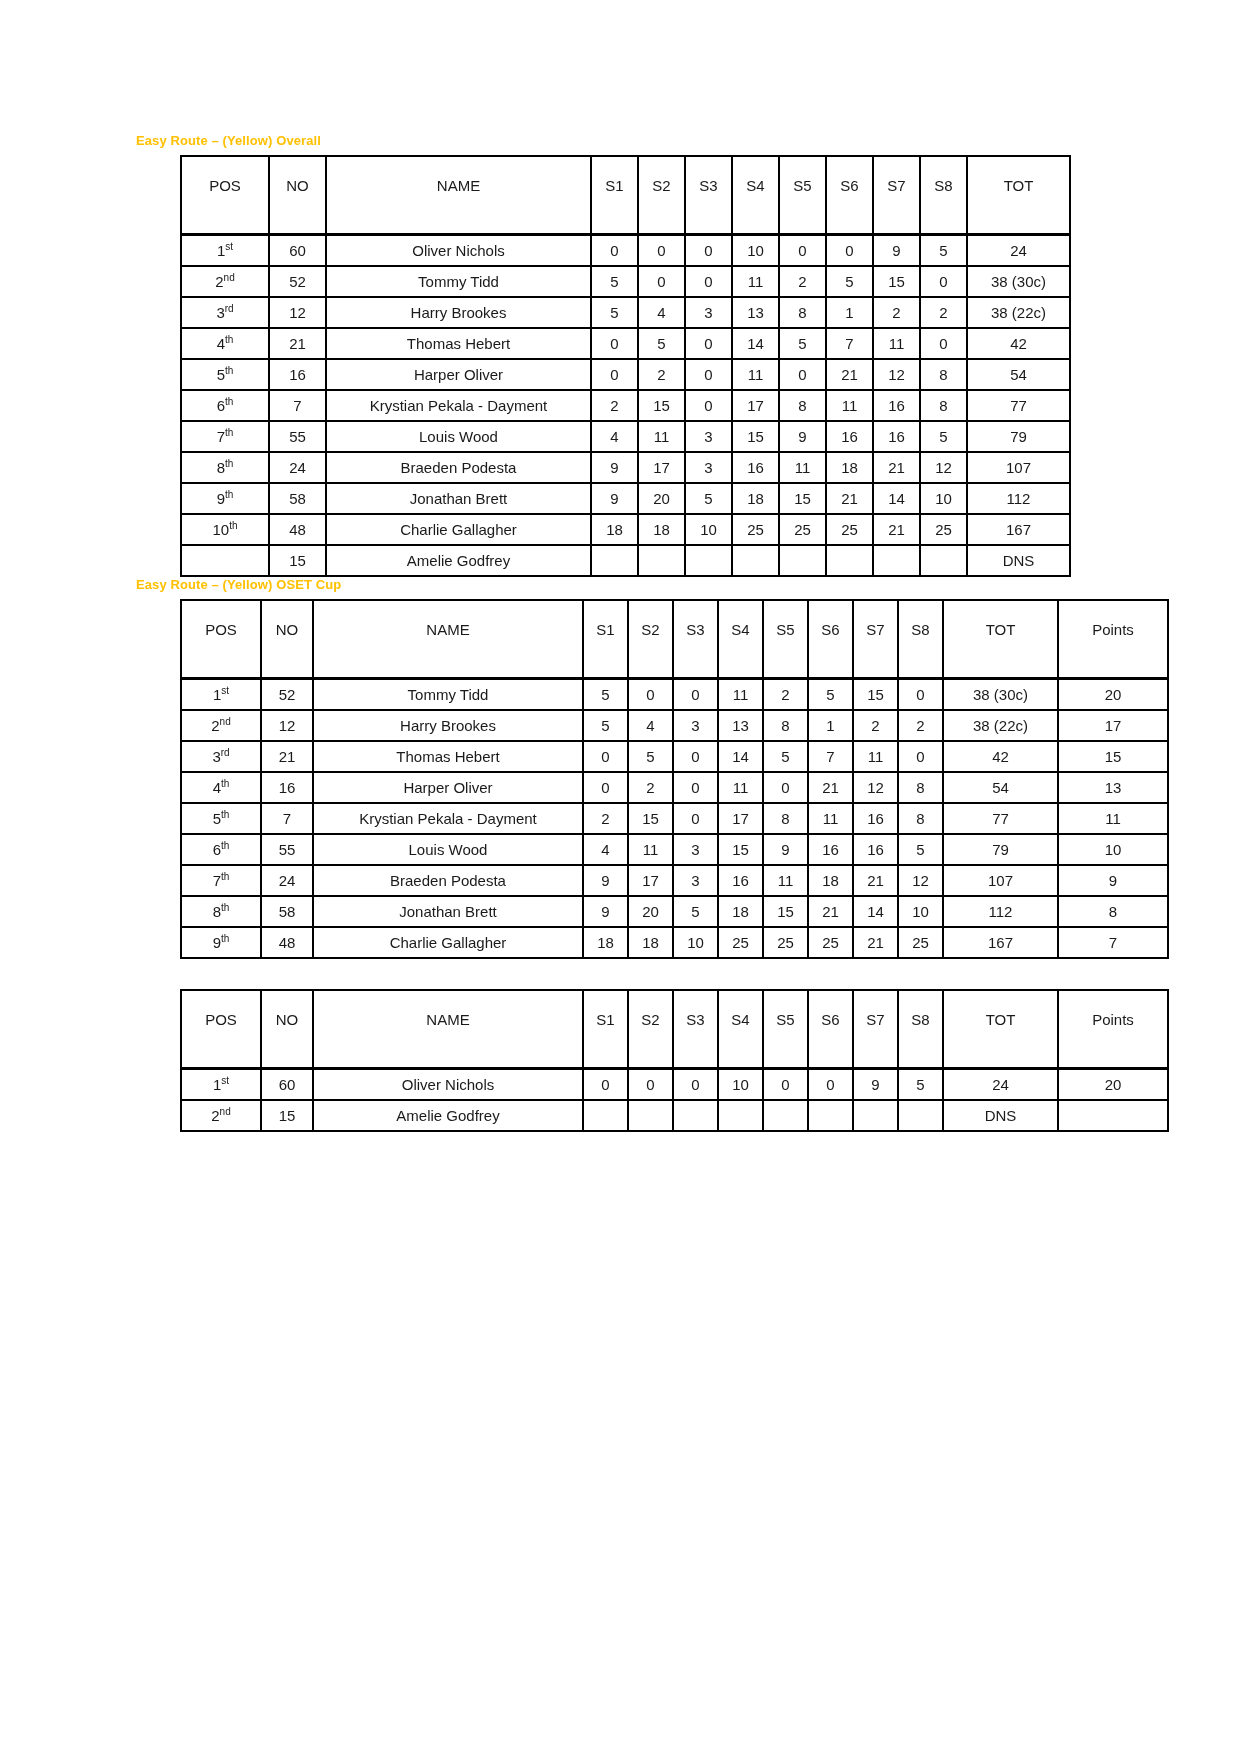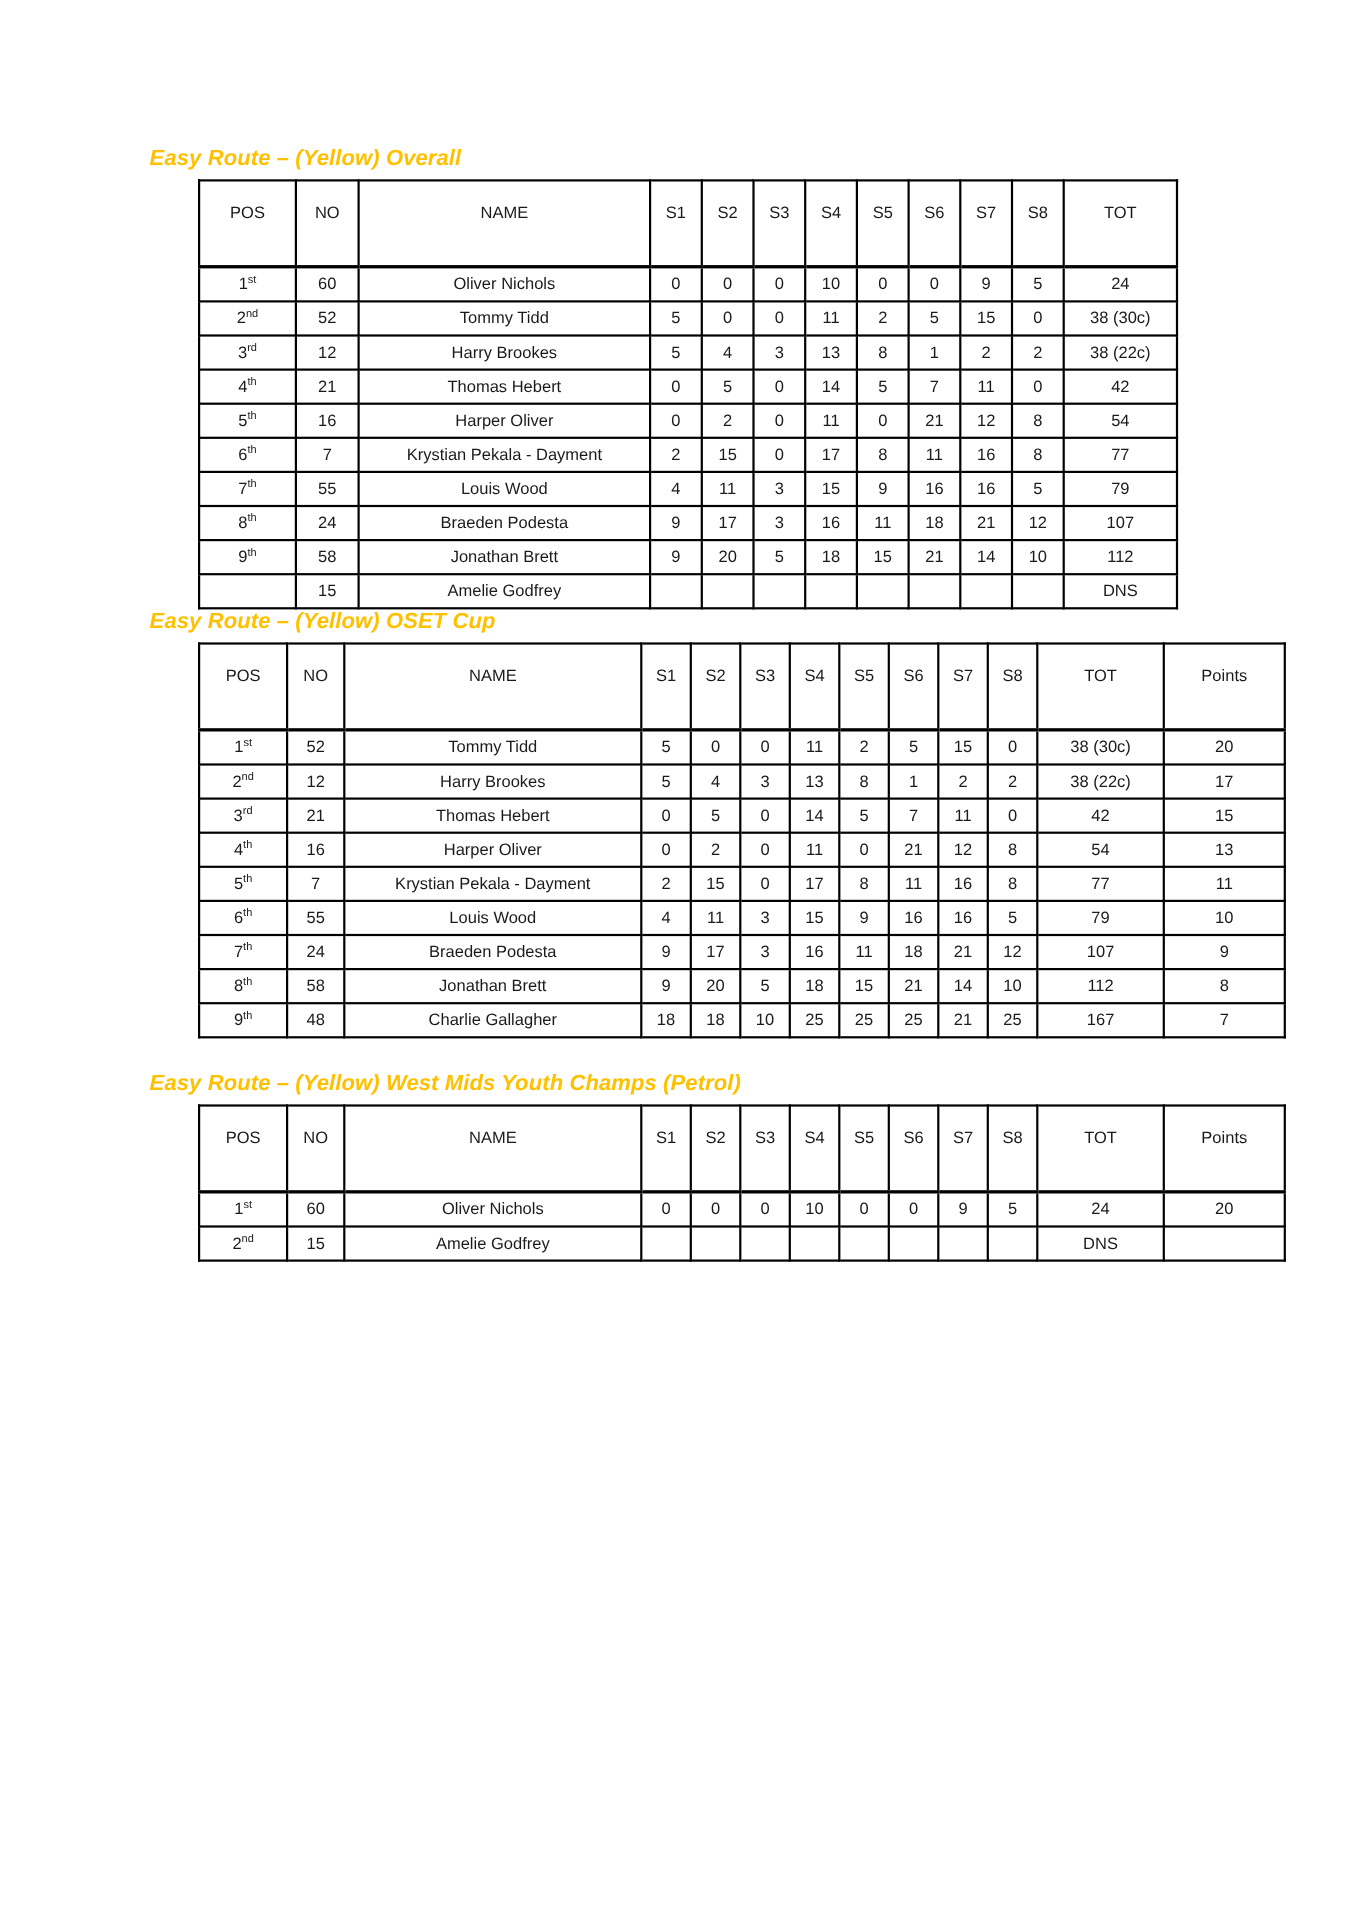--- a/index.html
+++ b/index.html
@@ -16,25 +16,24 @@
   .page {
     box-sizing: border-box;
     width: 1240px;
     min-height: 1754px;
     padding: 133px 40px 40px 136px;
     background: #ffffff;
   }
   .result-section { margin: 0; }
   .section-title {
     color: #FFC000;
-    font-size: 20px;
+    font-size: 13px;
     font-weight: bold;
     margin: 0 0 7px 0;
     letter-spacing: 0.1px;
-    font-style: italic;
   }
   .section-gap1 { margin-top: 0; }
   .section-gap2 { }
   .section-gap3 { margin-top: 30px; }
   table.results-table {
     border-collapse: collapse;
     margin-left: 44px;
     table-layout: fixed;
   }
   table.results-table th,
@@ -222,20 +221,34 @@
             <td>20</td>
             <td>5</td>
             <td>18</td>
             <td>15</td>
             <td>21</td>
             <td>14</td>
             <td>10</td>
             <td>112</td>
           </tr>
           <tr>
+            <td>10<sup>th</sup></td>
+            <td>48</td>
+            <td>Charlie Gallagher</td>
+            <td>18</td>
+            <td>18</td>
+            <td>10</td>
+            <td>25</td>
+            <td>25</td>
+            <td>25</td>
+            <td>21</td>
+            <td>25</td>
+            <td>167</td>
+          </tr>
+          <tr>
             <td></td>
             <td>15</td>
             <td>Amelie Godfrey</td>
             <td></td>
             <td></td>
             <td></td>
             <td></td>
             <td></td>
             <td></td>
             <td></td>
@@ -415,21 +428,20 @@
             <td>21</td>
             <td>25</td>
             <td>167</td>
             <td>7</td>
           </tr>
         </tbody>
       </table>
   </section>
 
   <section class="result-section section-gap3">
-    <h2 class="section-title">Easy Route – (Yellow) West Mids Youth Champs (Petrol)</h2>
     <table class="results-table">
         <colgroup>
           <col style="width: 80px;">
           <col style="width: 52px;">
           <col style="width: 270px;">
           <col style="width: 45px;">
           <col style="width: 45px;">
           <col style="width: 45px;">
           <col style="width: 45px;">
           <col style="width: 45px;">

